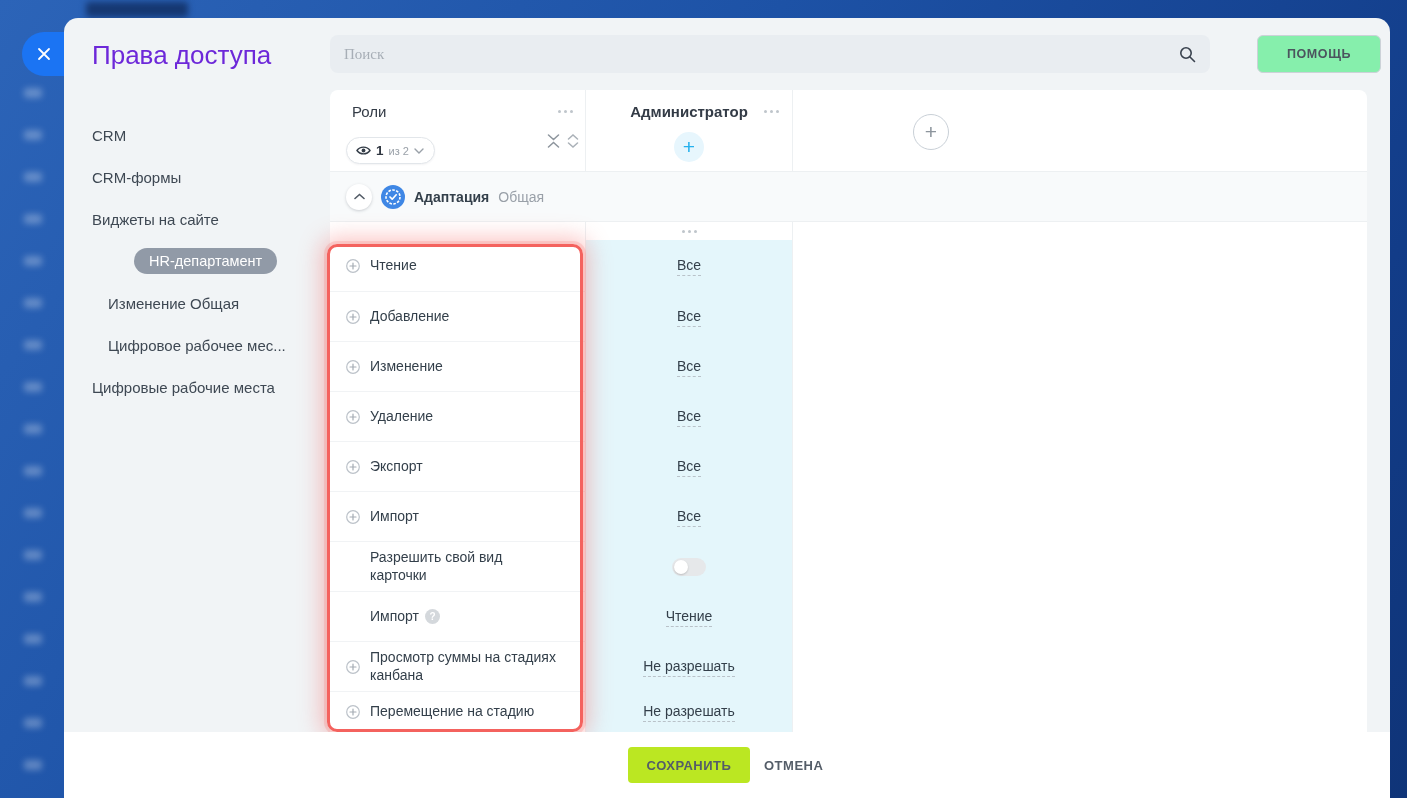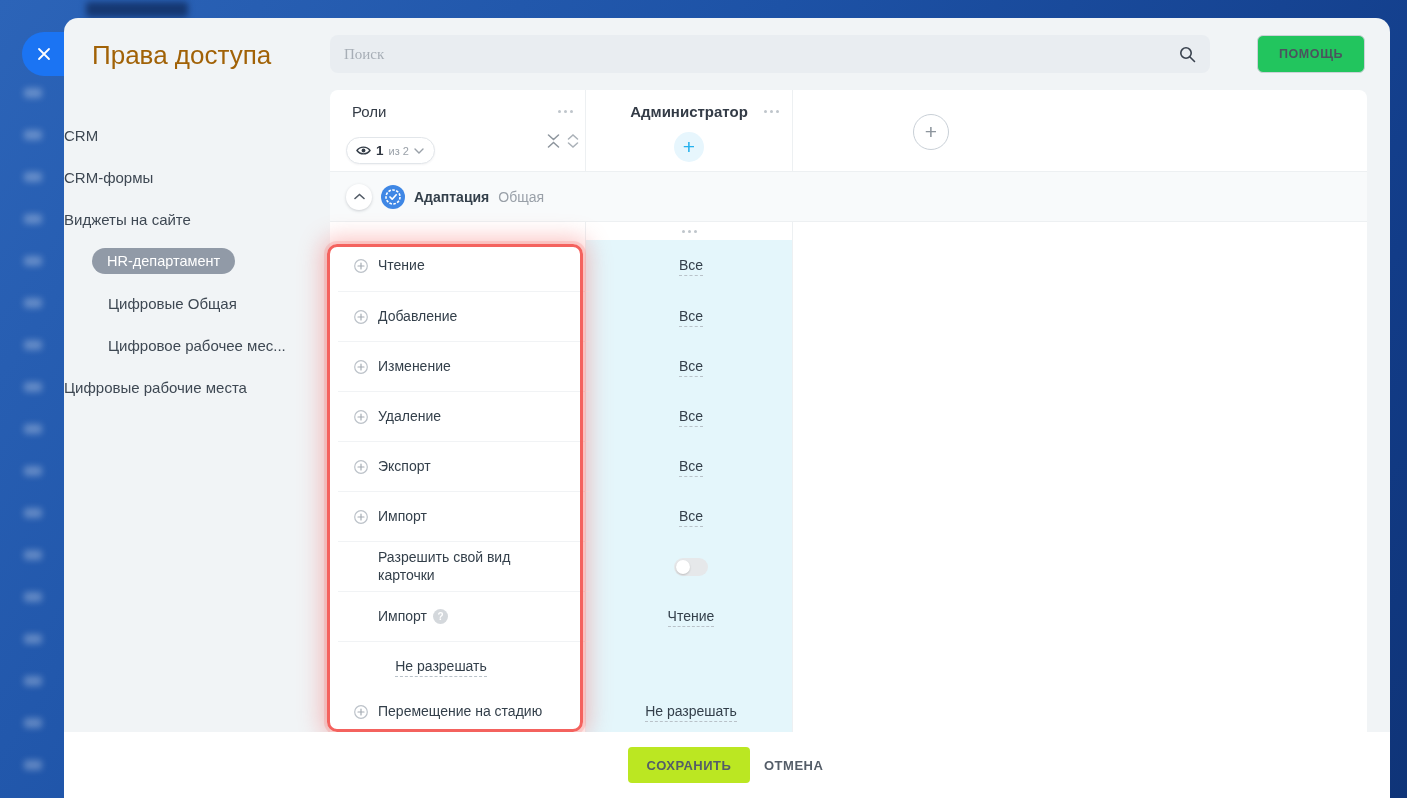--- a/index.html
+++ b/index.html
@@ -15,38 +15,38 @@
     background:rgba(8,28,70,.6); filter:blur(3px); }
 
   
   .panel { position:absolute; left:64px; top:18px; width:1326px; height:780px;
     background:#f1f4f6; border-radius:14px 14px 0 0; }
 
   .close-btn { position:absolute; left:22px; top:32px; width:44px; height:44px;
     background:#1b74f3; border:none; border-radius:22px 0 0 22px; cursor:pointer;
     color:#fff; font-size:17px; display:flex; align-items:center; justify-content:center; }
 
-  .panel-title { position:absolute; left:28px; top:22px; font-size:26px; color:#a16207; font-weight:400; }
+  .panel-title { position:absolute; left:28px; top:22px; font-size:26px; color:#6d28d9; font-weight:400; }
 
   
   .nav { position:absolute; left:0; top:96px; width:266px; }
   .nav-item { position:relative; height:42px; display:flex; align-items:center;
-    font-size:15px; color:#3e4853; cursor:pointer; }
+    font-size:15px; color:#3e4853; cursor:pointer; padding-left:28px; }
   .nav-item.indent { padding-left:44px; }
-  .nav-item.selected { padding-left:13px; }
+  .nav-item.selected { padding-left:13px;margin-left:42px; }
   .nav-pill { background:#919aa7; color:#fff; border-radius:14px; padding:5px 15px; margin-left:15px;
     font-size:14.5px; font-weight:500; }
 
   
   .search-box { position:absolute; left:266px; top:17px; width:880px; height:38px;
     background:#e9edf1; border-radius:8px; display:flex; align-items:center; padding:0 14px; }
   .search-input { flex:1; border:none; background:transparent; outline:none; font-size:15px; color:#39424e;
     font-family:Liberation Serif, serif; }
   .search-input::placeholder { color:#a7aeb6; }
-  .help-btn { position:absolute; left:1193px; top:17px; width:108px; height:38px; background:#22c55e;
+  .help-btn { position:absolute; left:1193px; top:17px; width:124px; height:38px; background:#86efac;
     border:1px solid #ccd2d8; border-radius:6px; font-size:12.5px; font-weight:bold; letter-spacing:.6px;
     color:#4b545e; cursor:pointer; font-family:"Liberation Sans",sans-serif; }
 
   
   .card { position:absolute; left:266px; top:72px; width:1037px; height:642px;
     background:#fff; border-radius:8px 8px 0 0; }
   .col-line { position:absolute; top:0; bottom:0; width:1px; background:#edf0f2; }
 
   .thead { position:absolute; left:0; top:0; width:100%; height:82px; border-bottom:1px solid #edf0f2; }
   .th1 { position:absolute; left:0; top:0; width:255px; height:82px; }
@@ -73,21 +73,21 @@
   .collapse-circle { width:26px; height:26px; border-radius:50%; background:#fff; border:none;
     box-shadow:0 1px 3px rgba(70,80,90,.25); cursor:pointer; display:flex; align-items:center; justify-content:center; }
   .sec-title { font-size:14px; font-weight:600; color:#333f4a; }
   .sec-sub { font-size:14px; color:#99a0a8; }
 
   .dots-strip { position:absolute; left:256px; top:132px; width:206px; height:18px; background:#fff;
     display:flex; align-items:center; justify-content:center; }
 
   .tbody { position:absolute; left:0; top:150px; width:100%; height:492px; }
   .blue-col { position:absolute; left:256px; top:0; width:206px; height:492px; background:#e4f6fb; }
-  .rows { position:absolute; left:0; top:0; width:462px; height:492px;padding-left:8px; }
+  .rows { position:absolute; left:0; top:0; width:462px; height:492px; }
   .prow { position:relative; display:flex; align-items:center; }
   .prow .lcell { width:256px; padding:0 20px 0 16px; display:flex; align-items:center; gap:10px;
     border-bottom:1px solid #f1f3f5; align-self:stretch; }
   .prow:last-child .lcell { border-bottom:none; }
   .prow .label { font-size:14px; color:#333f4a; line-height:1.25; }
   .prow .vcell { width:206px; display:flex; align-items:flex-start; justify-content:center; }
   .val-link { font-size:14px; color:#333f4a; border-bottom:1px dashed #b9c2c9; padding-bottom:2px; cursor:pointer; }
   .plus-spacer { width:14px; flex:none; }
   .circle-plus { flex:none; cursor:pointer; display:block; }
 
@@ -151,21 +151,21 @@
       <div class="nav-item">
         <span>CRM-формы</span>
       </div>
       <div class="nav-item">
         <span>Виджеты на сайте</span>
       </div>
       <div class="nav-item selected">
         <span class="nav-pill">HR-департамент</span>
       </div>
       <div class="nav-item indent">
-        <span>Цифровые Общая</span>
+        <span>Изменение Общая</span>
       </div>
       <div class="nav-item indent">
         <span>Цифровое рабочее мес...</span>
       </div>
       <div class="nav-item">
         <span>Цифровые рабочие места</span>
       </div>
     </div>
 
     <div class="search-box">
@@ -344,20 +344,27 @@
               <span class="plus-spacer"></span>
               <span class="label">Импорт</span>
               <span class="q-icon" style="margin-left:-4px">?</span>
             </div>
             <div class="vcell">
                 <span class="val-link">Чтение</span>
               </div>
           </div>
 
           <div class="prow" style="height:50px">
+            <div class="lcell">
+              <svg class="circle-plus" width="14" height="14" viewBox="0 0 14 14">
+                <circle cx="7" cy="7" r="6.3" fill="none" stroke="#bcc2c9" stroke-width="1.2"></circle>
+                <path d="M7 4 V10 M4 7 H10" stroke="#a5acb4" stroke-width="1.2" stroke-linecap="round"></path>
+              </svg>
+              <span class="label" style="max-width:192px">Просмотр суммы на стадиях канбана</span>
+            </div>
             <div class="vcell">
                 <span class="val-link">Не разрешать</span>
               </div>
           </div>
 
           <div class="prow" style="height:40px">
             <div class="lcell">
               <svg class="circle-plus" width="14" height="14" viewBox="0 0 14 14">
                 <circle cx="7" cy="7" r="6.3" fill="none" stroke="#bcc2c9" stroke-width="1.2"></circle>
                 <path d="M7 4 V10 M4 7 H10" stroke="#a5acb4" stroke-width="1.2" stroke-linecap="round"></path>

